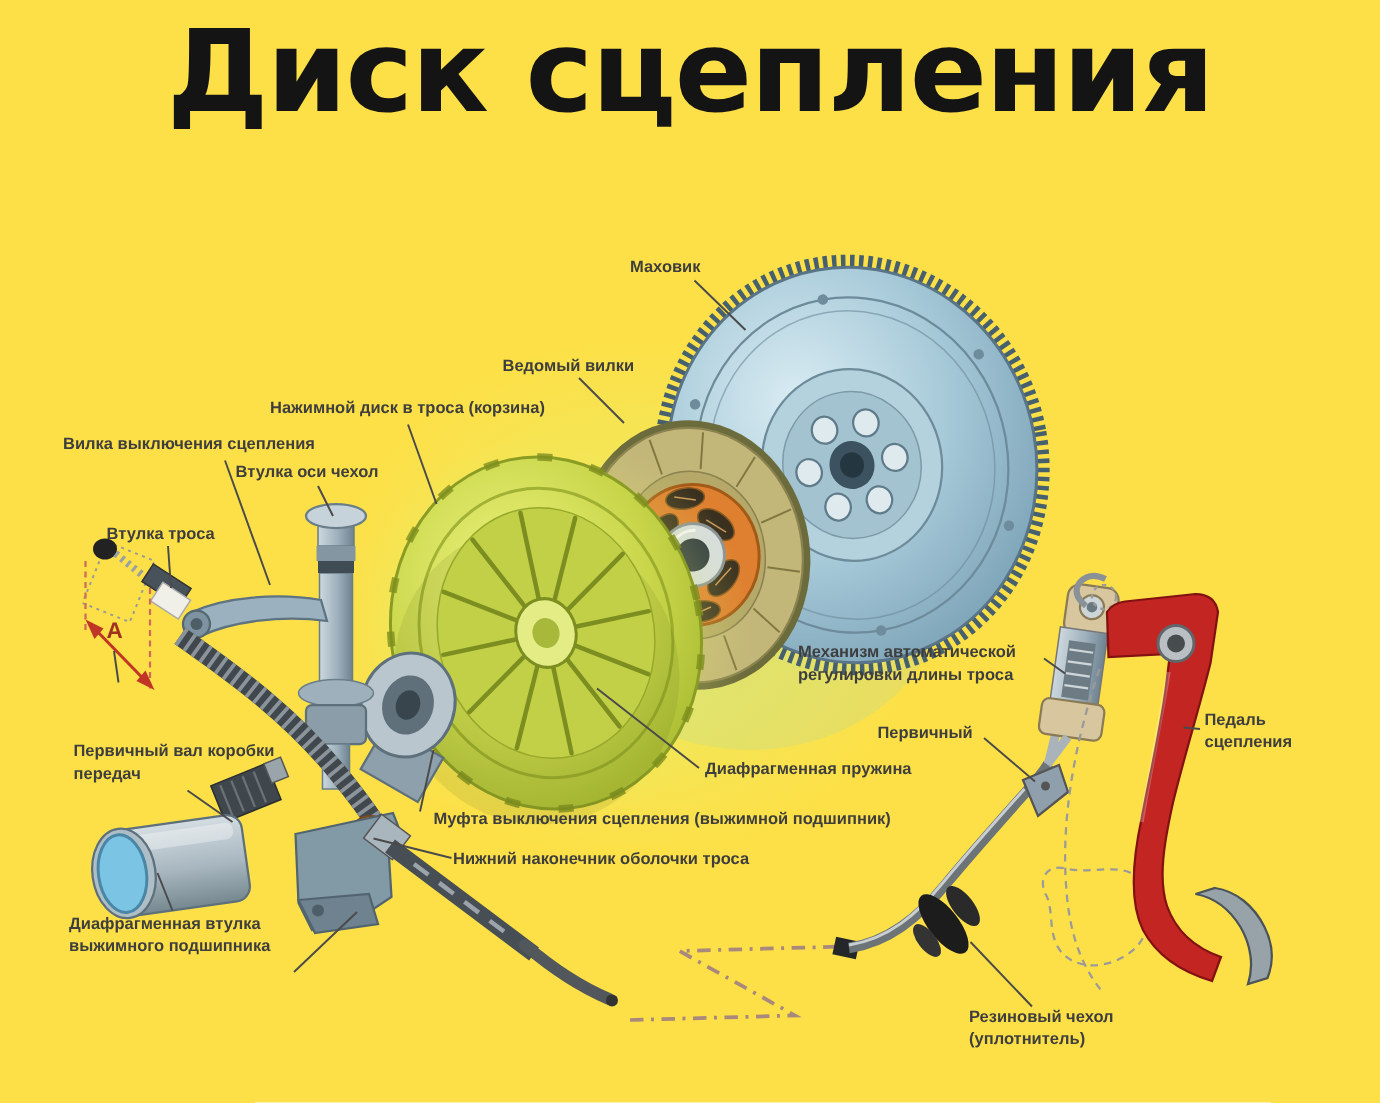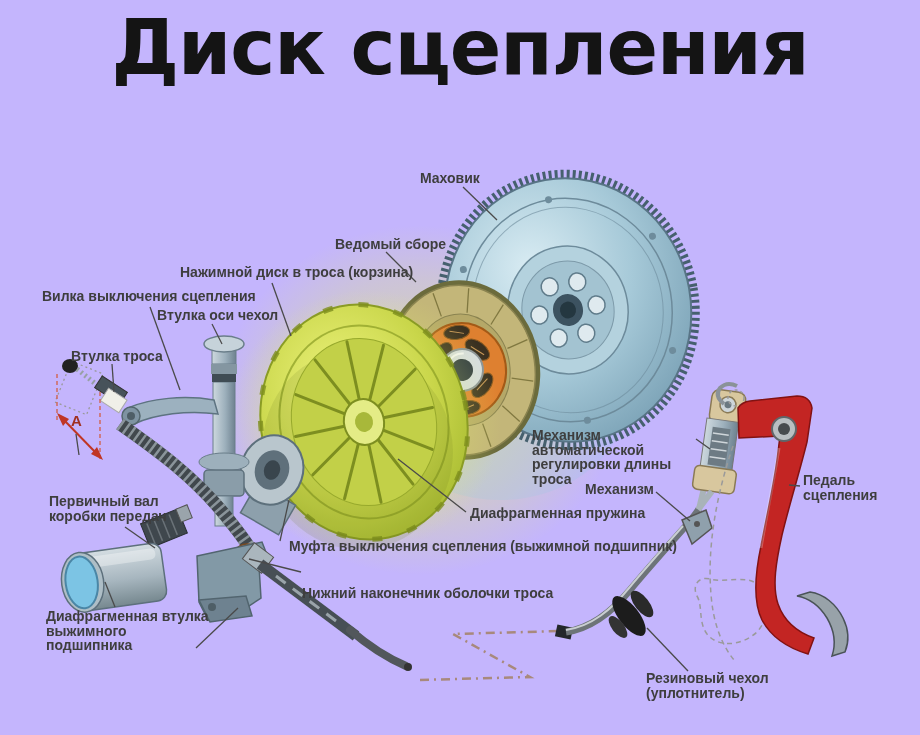--- a/index.html
+++ b/index.html
@@ -1,22 +1,22 @@
 <!DOCTYPE html>
 <html><head>
 <meta charset="utf-8">
 <style>
   html,body{margin:0;padding:0;background:#ffffff;}
-  #stage{position:relative;width:920px;height:735px;background:#c4b5fd;overflow:hidden;
+  #stage{position:relative;width:920px;height:735px;background:#fde047;overflow:hidden;
          font-family:"Liberation Sans",sans-serif;}
   #title{position:absolute;left:0;top:6px;width:920px;text-align:center;
          font-family:"DejaVu Sans",sans-serif;font-weight:bold;font-size:76px;
          letter-spacing:-1px;color:#141414;line-height:1.1;}
   svg{position:absolute;left:0;top:0;}
-  .lbl{position:absolute;font-weight:bold;font-size:14px;line-height:14.5px;
+  .lbl{position:absolute;font-weight:bold;font-size:11px;line-height:14.5px;
        color:#3e3e3e;white-space:nowrap;}
   .wrap{white-space:normal;}
   .lbl-a{color:#a03020;font-size:15px;line-height:15px;}
 </style>
 </head>
 <body>
 
 <div id="stage">
 
   <div id="title">Диск сцепления</div>
@@ -275,29 +275,29 @@
       <line x1="301" y1="572" x2="249" y2="559"></line>
       <line x1="466" y1="512" x2="398" y2="459"></line>
       <line x1="696" y1="439" x2="710" y2="449"></line>
       <line x1="656" y1="492" x2="690" y2="521"></line>
       <line x1="800" y1="486" x2="789" y2="485"></line>
       <line x1="688" y1="671" x2="647" y2="628"></line>
     </g>
   </svg>
 
   <div class="lbl" style="left:420px;top:171px">Маховик</div>
-  <div class="lbl" style="left:335px;top:237px">Ведомый сборе</div>
+  <div class="lbl" style="left:335px;top:237px">Ведомый вилки</div>
   <div class="lbl" style="left:180px;top:265px">Нажимной диск в троса (корзина)</div>
   <div class="lbl" style="left:42px;top:289px">Вилка выключения сцепления</div>
   <div class="lbl" style="left:157px;top:308px">Втулка оси чехол</div>
   <div class="lbl" style="left:71px;top:349px">Втулка троса</div>
   <div class="lbl lbl-a" style="left:71px;top:413px">А</div>
   <div class="lbl wrap" style="left:49px;top:494px;width:135px">Первичный вал коробки передач</div>
   <div class="lbl wrap" style="left:46px;top:609px;width:170px">Диафрагменная втулка выжимного подшипника</div>
   <div class="lbl" style="left:289px;top:539px">Муфта выключения сцепления (выжимной подшипник)</div>
-  <div class="lbl" style="left:302px;top:586px">Нижний наконечник оболочки троса</div>
+  <div class="lbl" style="left:302px;top:566px">Нижний наконечник оболочки троса</div>
   <div class="lbl" style="left:470px;top:506px">Диафрагменная пружина</div>
   <div class="lbl wrap" style="left:532px;top:428px;width:180px">Механизм автоматической регулировки длины троса</div>
-  <div class="lbl" style="left:585px;top:482px">Механизм</div>
+  <div class="lbl" style="left:585px;top:482px">Первичный</div>
   <div class="lbl wrap" style="left:803px;top:473px;width:80px">Педаль сцепления</div>
   <div class="lbl wrap" style="left:646px;top:671px;width:140px">Резиновый чехол (уплотнитель)</div>
 
 </div>
 
 </body></html>

